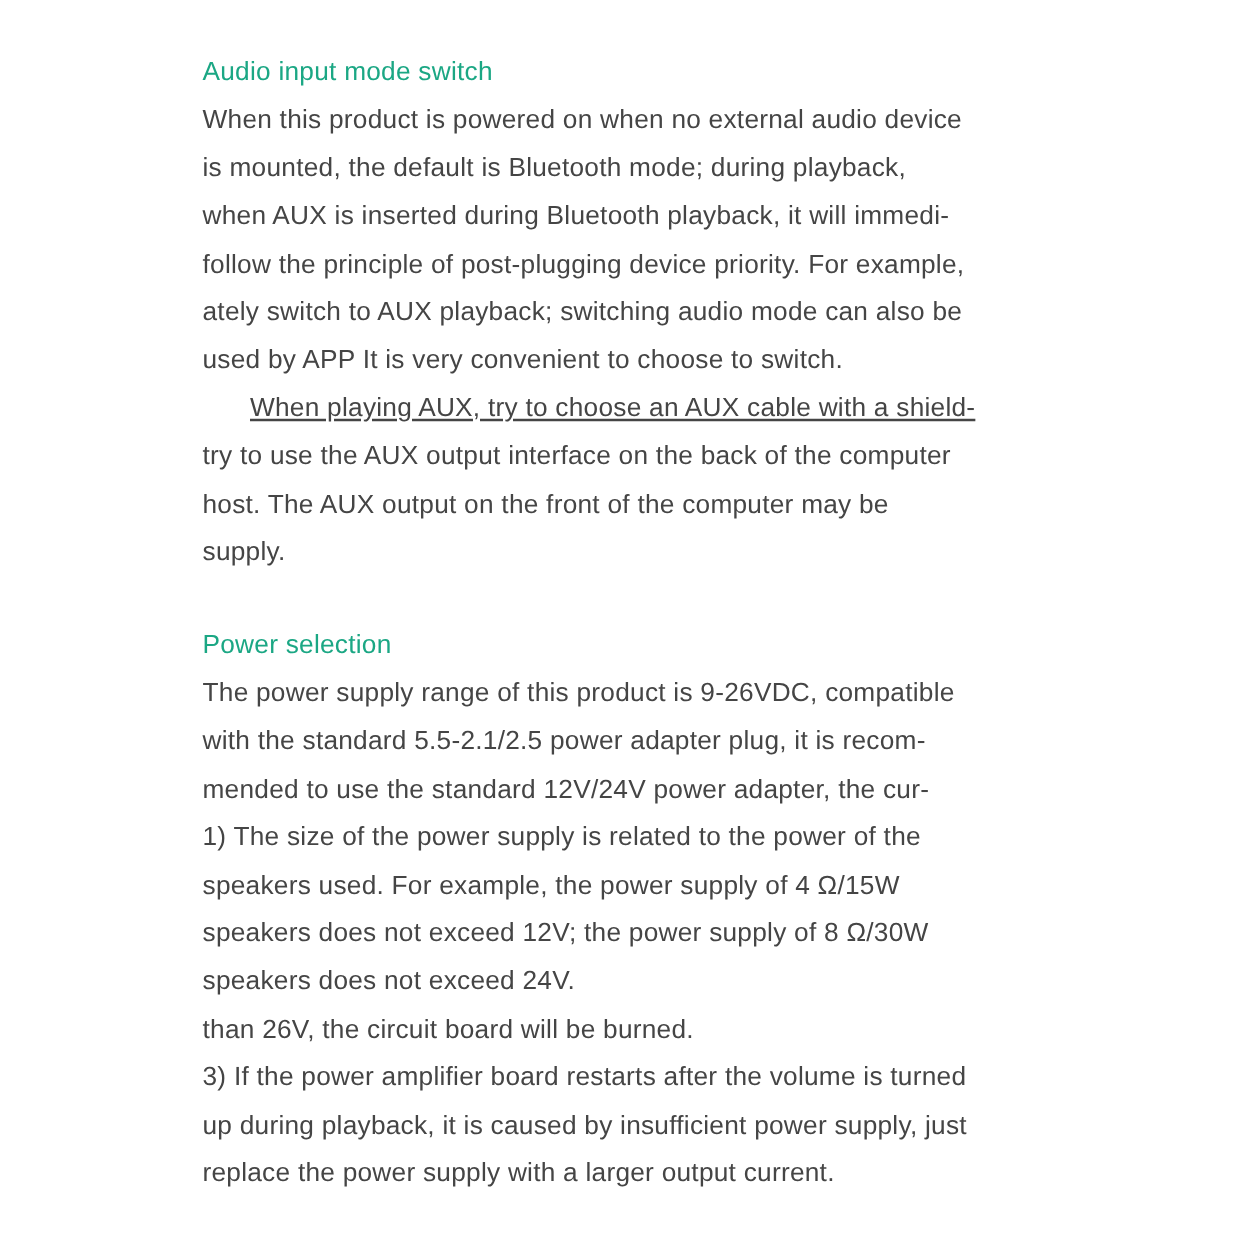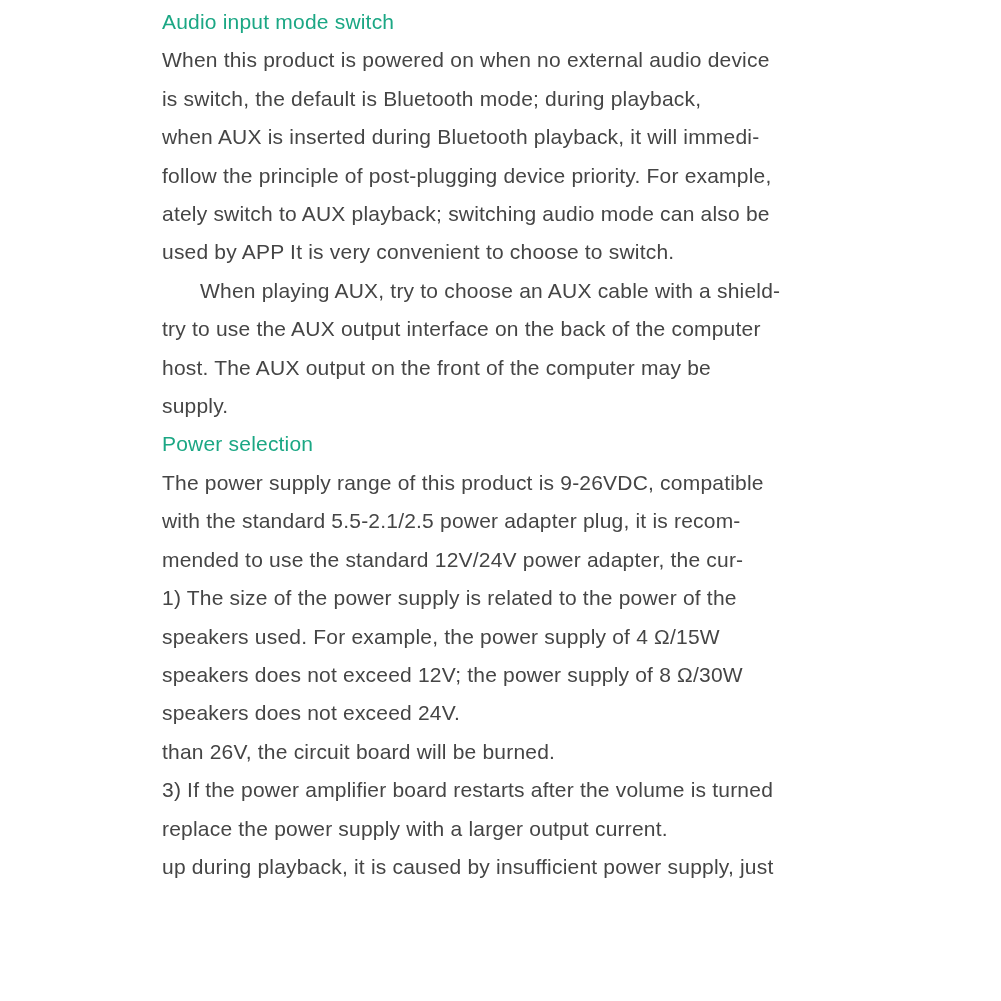--- a/index.html
+++ b/index.html
@@ -26,37 +26,39 @@
     color: var(--text);
     font-size: 21px;
     line-height: 38.4px;
     letter-spacing: 0.2px;
   }
   .line {
     white-space: nowrap;
   }
   .heading .line {
     color: var(--heading);
+    margin-top: 36px;
   }
   .para-indent .line:first-child {
     padding-left: 38px;
+    text-decoration: underline;
   }
 </style>
 </head>
 <body>
 
 <div class="doc">
 
   <div class="heading">
     <div class="line">Audio input mode switch</div>
   </div>
 
   <div class="para">
     <div class="line">When this product is powered on when no external audio device</div>
-    <div class="line">is switch, the default is Bluetooth mode; during playback,</div>
+    <div class="line">is mounted, the default is Bluetooth mode; during playback,</div>
     <div class="line">when AUX is inserted during Bluetooth playback, it will immedi-</div>
     <div class="line">follow the principle of post-plugging device priority. For example,</div>
     <div class="line">ately switch to AUX playback; switching audio mode can also be</div>
     <div class="line">used by APP It is very convenient to choose to switch.</div>
   </div>
 
   <div class="para para-indent">
     <div class="line">When playing AUX, try to choose an AUX cable with a shield-</div>
     <div class="line">try to use the AUX output interface on the back of the computer</div>
     <div class="line">host. The AUX output on the front of the computer may be</div>
@@ -79,17 +81,17 @@
     <div class="line">speakers does not exceed 12V; the power supply of 8 Ω/30W</div>
     <div class="line">speakers does not exceed 24V.</div>
   </div>
 
   <div class="para">
     <div class="line">than 26V, the circuit board will be burned.</div>
   </div>
 
   <div class="para">
     <div class="line">3) If the power amplifier board restarts after the volume is turned</div>
+    <div class="line">up during playback, it is caused by insufficient power supply, just</div>
     <div class="line">replace the power supply with a larger output current.</div>
-    <div class="line">up during playback, it is caused by insufficient power supply, just</div>
   </div>
 
 </div>
 
 </body></html>

